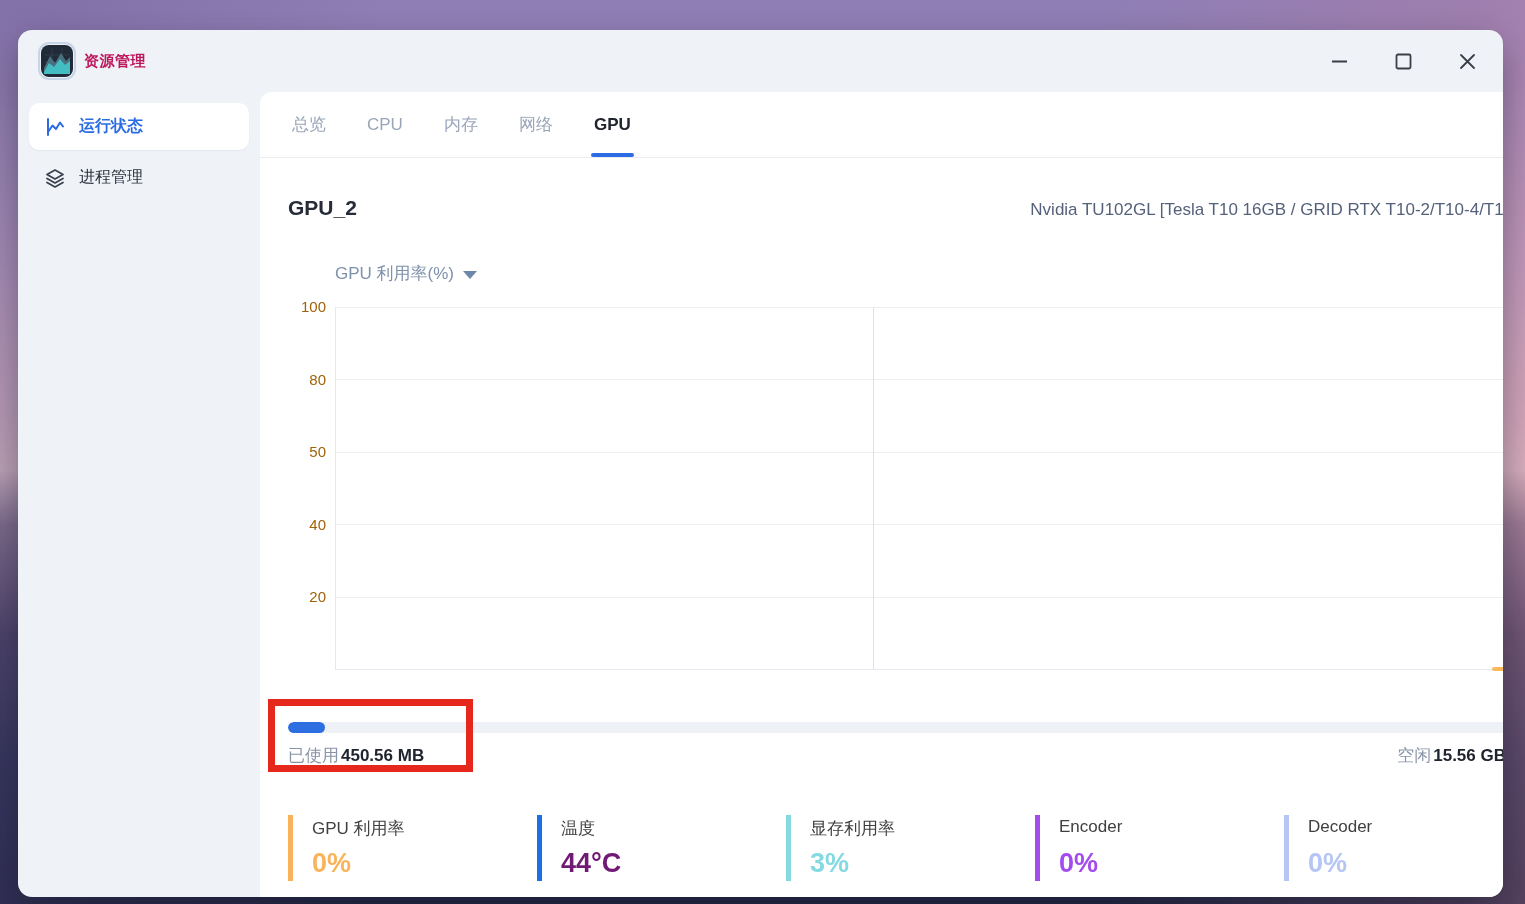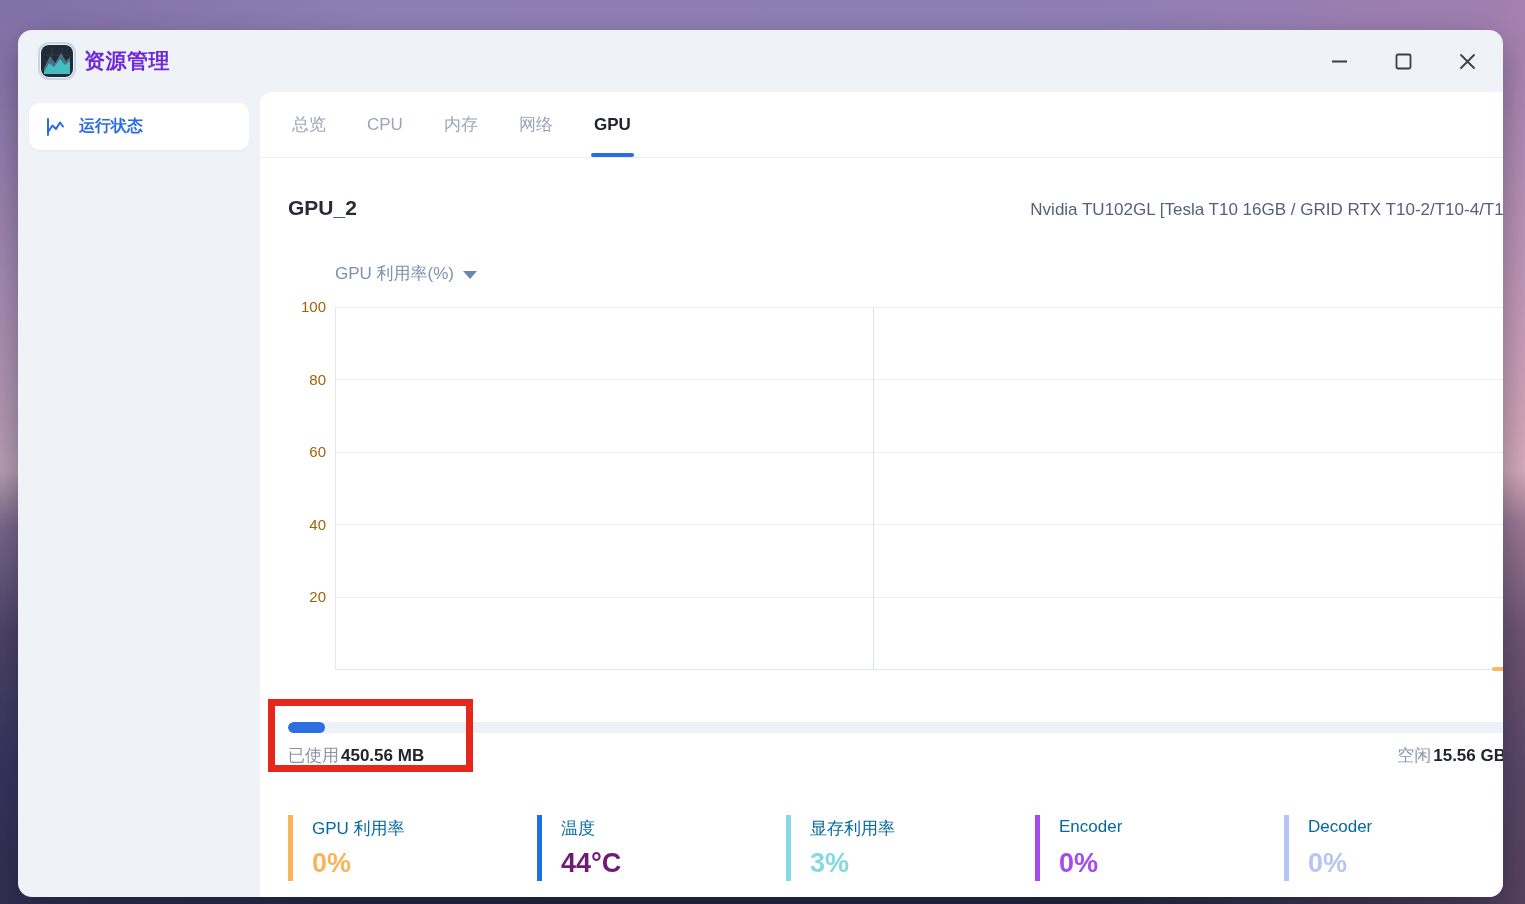--- a/index.html
+++ b/index.html
@@ -16,21 +16,21 @@
   .window{
     position:absolute; left:18px; top:30px; width:1485px; height:867px;
     background:#EFF2F7; border-radius:14px; overflow:hidden;
     box-shadow:0 14px 40px rgba(20,20,40,.45);
   }
 
   
   .titlebar{ height:62px; display:flex; align-items:center; justify-content:space-between; padding:0 26px 0 22px; }
   .app-id{ display:flex; align-items:center; gap:10px; }
   .app-icon{ width:34px; height:34px; border-radius:9px; box-shadow:0 0 0 2px rgba(190,205,228,.8); display:block; }
-  .app-title{ font-size:21px; font-weight:700; color:#6d28d9; letter-spacing:.5px; }
+  .app-title{ font-size:15px; font-weight:700; color:#be185d; letter-spacing:.5px; }
   .win-controls{ display:flex; align-items:center; gap:44px; }
   .win-btn{ width:20px; height:20px; display:flex; align-items:center; justify-content:center; cursor:pointer; }
 
   
   .win-body{ display:flex; height:881px; }
   .sidebar{ width:242px; padding:11px 11px; flex:0 0 auto; }
   .side-item{ height:47px; border-radius:10px; display:flex; align-items:center; gap:13px; padding:0 15px; font-size:16px; color:#2A3140; cursor:pointer; margin-bottom:4px; }
   .side-item.active{ background:#FFFFFF; color:#2B6BE4; font-weight:700; box-shadow:0 1px 2px rgba(40,60,100,.06); }
   .side-item .icon{ display:flex; align-items:center; }
 
@@ -69,21 +69,21 @@
   .usage-labels{ display:flex; justify-content:space-between; margin-top:11px; font-size:17px; }
   .usage-side{ display:flex; align-items:baseline; gap:2px; }
   .usage-side.right{ padding-right:27px; }
   .u-label{ color:#8A94A8; }
   .u-value{ color:#20242E; font-weight:700; }
   .red-box{ position:absolute; left:-20px; top:-23px; width:205px; height:73px; border:7px solid #E6281C; pointer-events:none; }
 
   
   .stats{ display:flex; margin-top:48px; }
   .stat{ width:249px; flex:0 0 auto; border-left:5px solid #ccc; padding:2px 0 4px 19px; display:flex; flex-direction:column; justify-content:space-between; height:66px; }
-  .stat-label{ font-size:17px; color:#0369a1; }
+  .stat-label{ font-size:17px; color:#404040; }
   .stat-value{ font-size:27px; font-weight:700; line-height:1; }
 </style>
 </head>
 <body>
 
 <div class="window">
 
   <div class="titlebar">
     <div class="app-id">
       <svg class="app-icon" viewBox="0 0 34 34">
@@ -124,20 +124,30 @@
     <aside class="sidebar">
       <div class="side-item active">
         <span class="icon">
           <svg width="22" height="22" viewBox="0 0 22 22" fill="none" stroke="#2B6BE4" stroke-width="2" stroke-linecap="round" stroke-linejoin="round">
             <path d="M4 3 L4 19"></path>
             <path d="M4 16 L8.5 9.5 L12 13 L16 6.5 L19 10.5"></path>
           </svg>
         </span>
         <span>运行状态</span>
       </div>
+      <div class="side-item">
+        <span class="icon">
+          <svg width="22" height="22" viewBox="0 0 22 22" fill="none" stroke="#39414F" stroke-width="1.7" stroke-linecap="round" stroke-linejoin="round">
+            <path d="M11 3 L19 7.5 L11 12 L3 7.5 Z"></path>
+            <path d="M3 11.5 L11 16 L19 11.5"></path>
+            <path d="M3 15.5 L11 20 L19 15.5"></path>
+          </svg>
+        </span>
+        <span>进程管理</span>
+      </div>
     </aside>
 
     <main class="main">
 
       <div class="tabbar">
         <div class="tab">总览</div>
         <div class="tab">CPU</div>
         <div class="tab">内存</div>
         <div class="tab">网络</div>
         <div class="tab active">GPU</div>
@@ -152,21 +162,21 @@
 
         <div class="chart-title-row">
           <span>GPU 利用率(%)</span>
           <span class="caret-down"></span>
         </div>
 
         <div class="chart">
           <div class="y-axis">
             <span class="y-tick t0">100</span>
             <span class="y-tick t1">80</span>
-            <span class="y-tick t2">60</span>
+            <span class="y-tick t2">50</span>
             <span class="y-tick t3">40</span>
             <span class="y-tick t4">20</span>
           </div>
           <div class="plot">
             <div class="gridline-h g0"></div>
             <div class="gridline-h g1"></div>
             <div class="gridline-h g2"></div>
             <div class="gridline-h g3"></div>
             <div class="gridline-h g4"></div>
             <div class="gridline-v"></div>

